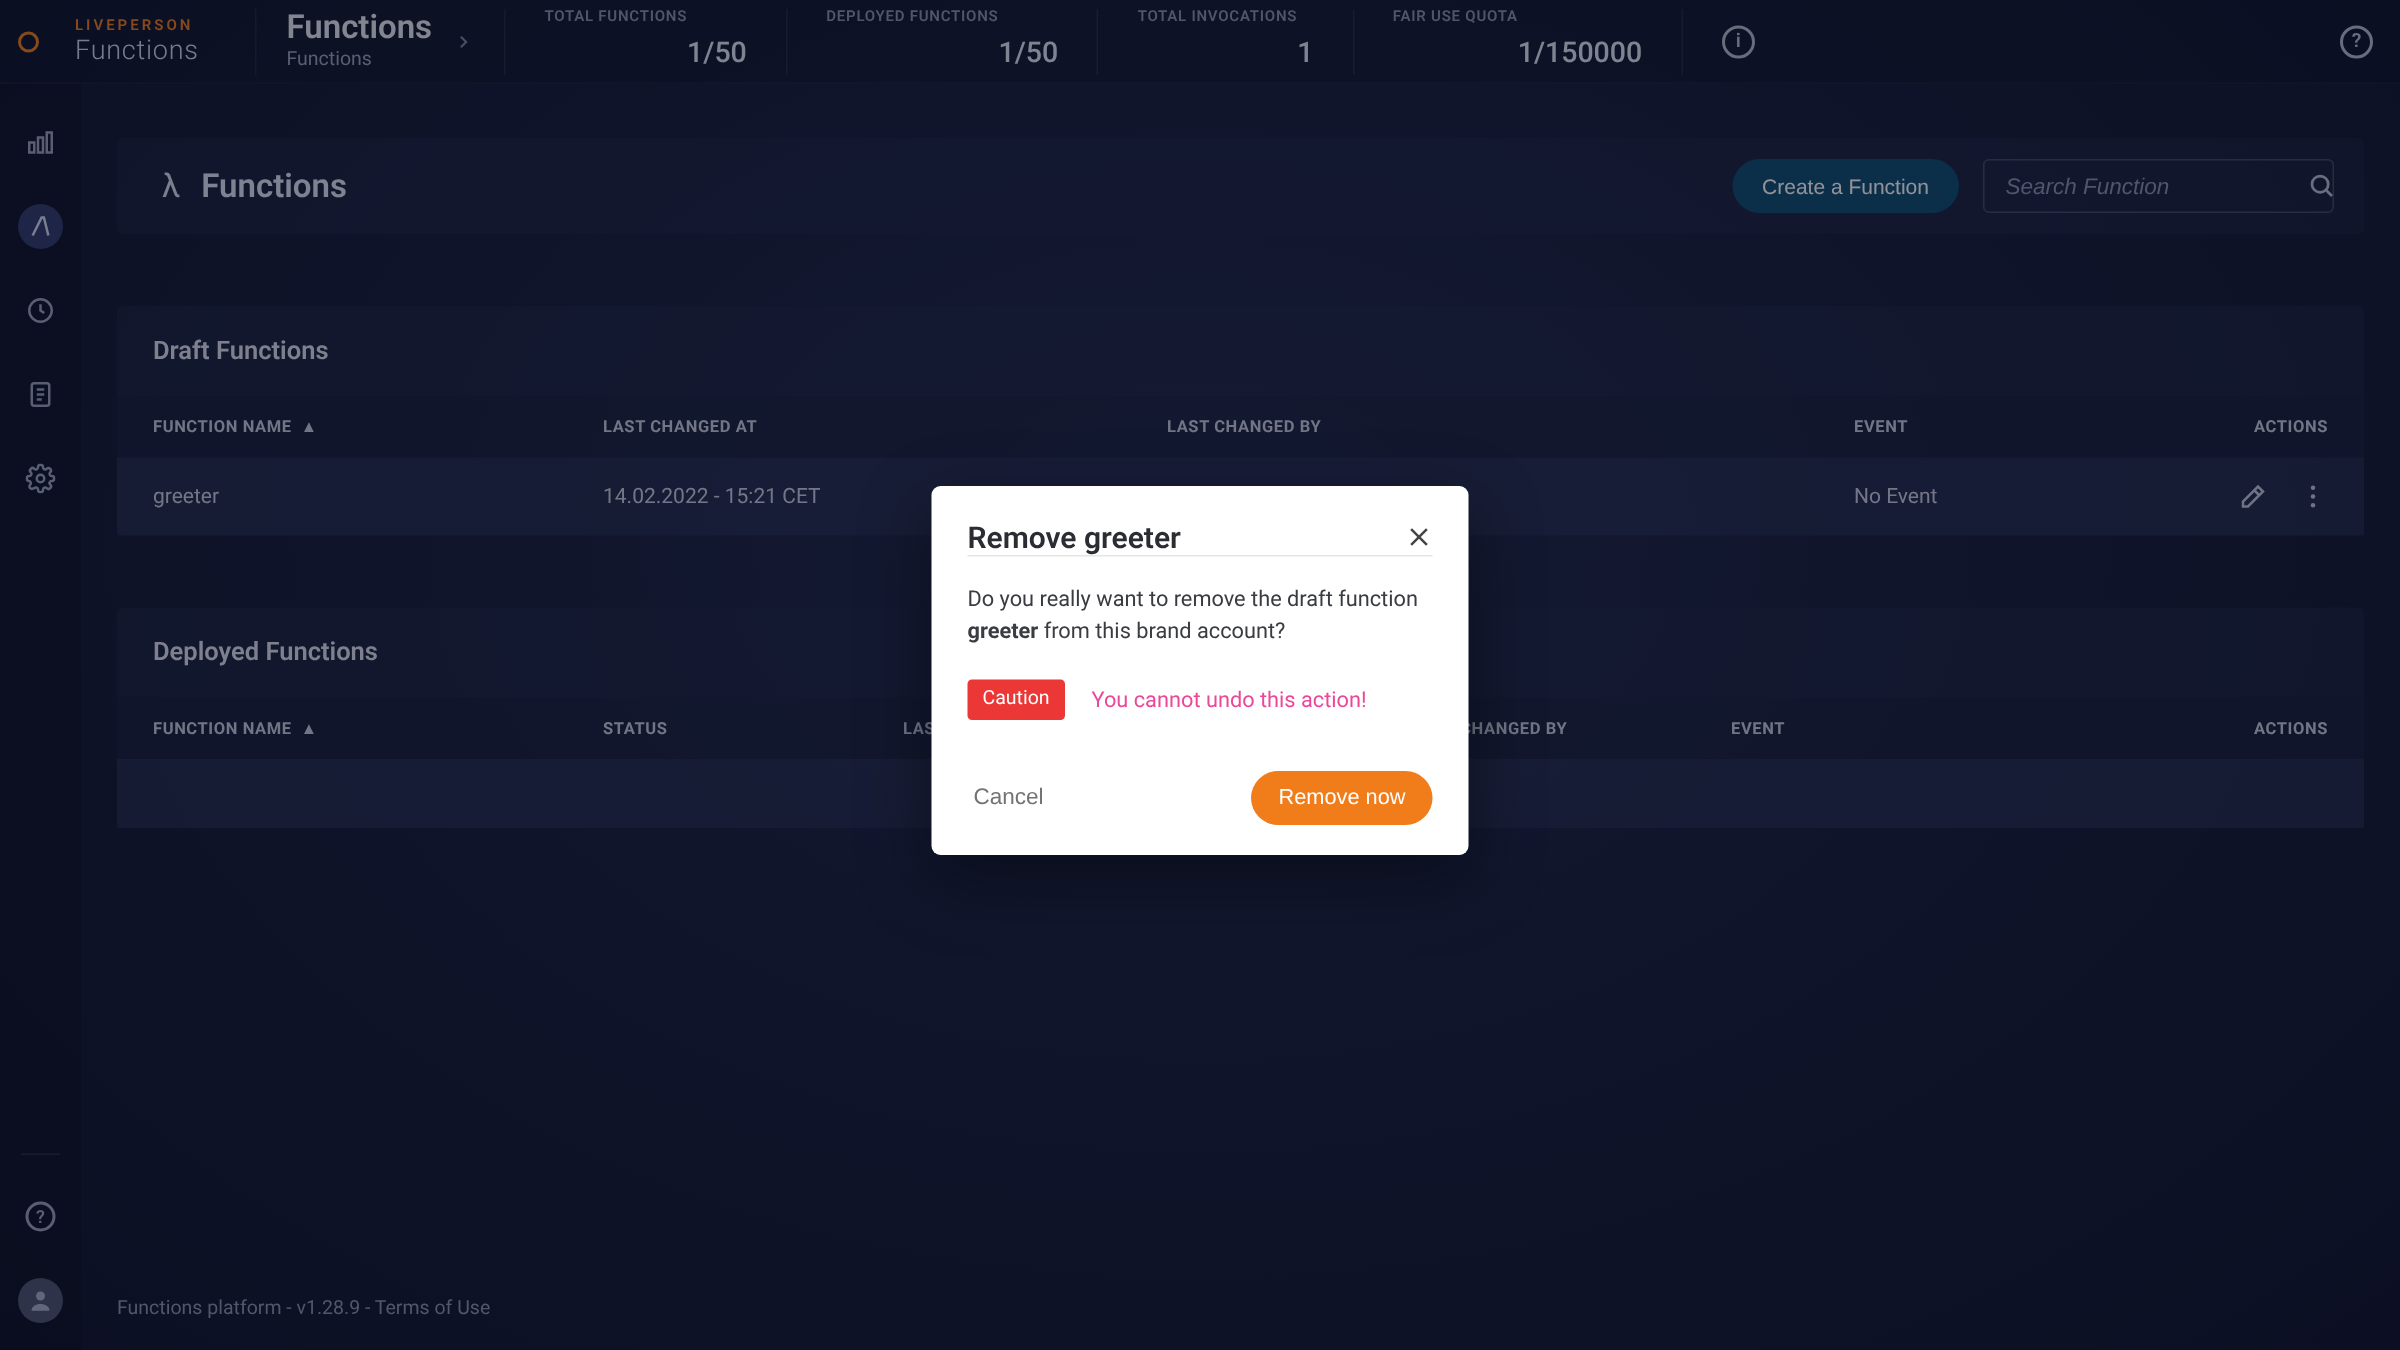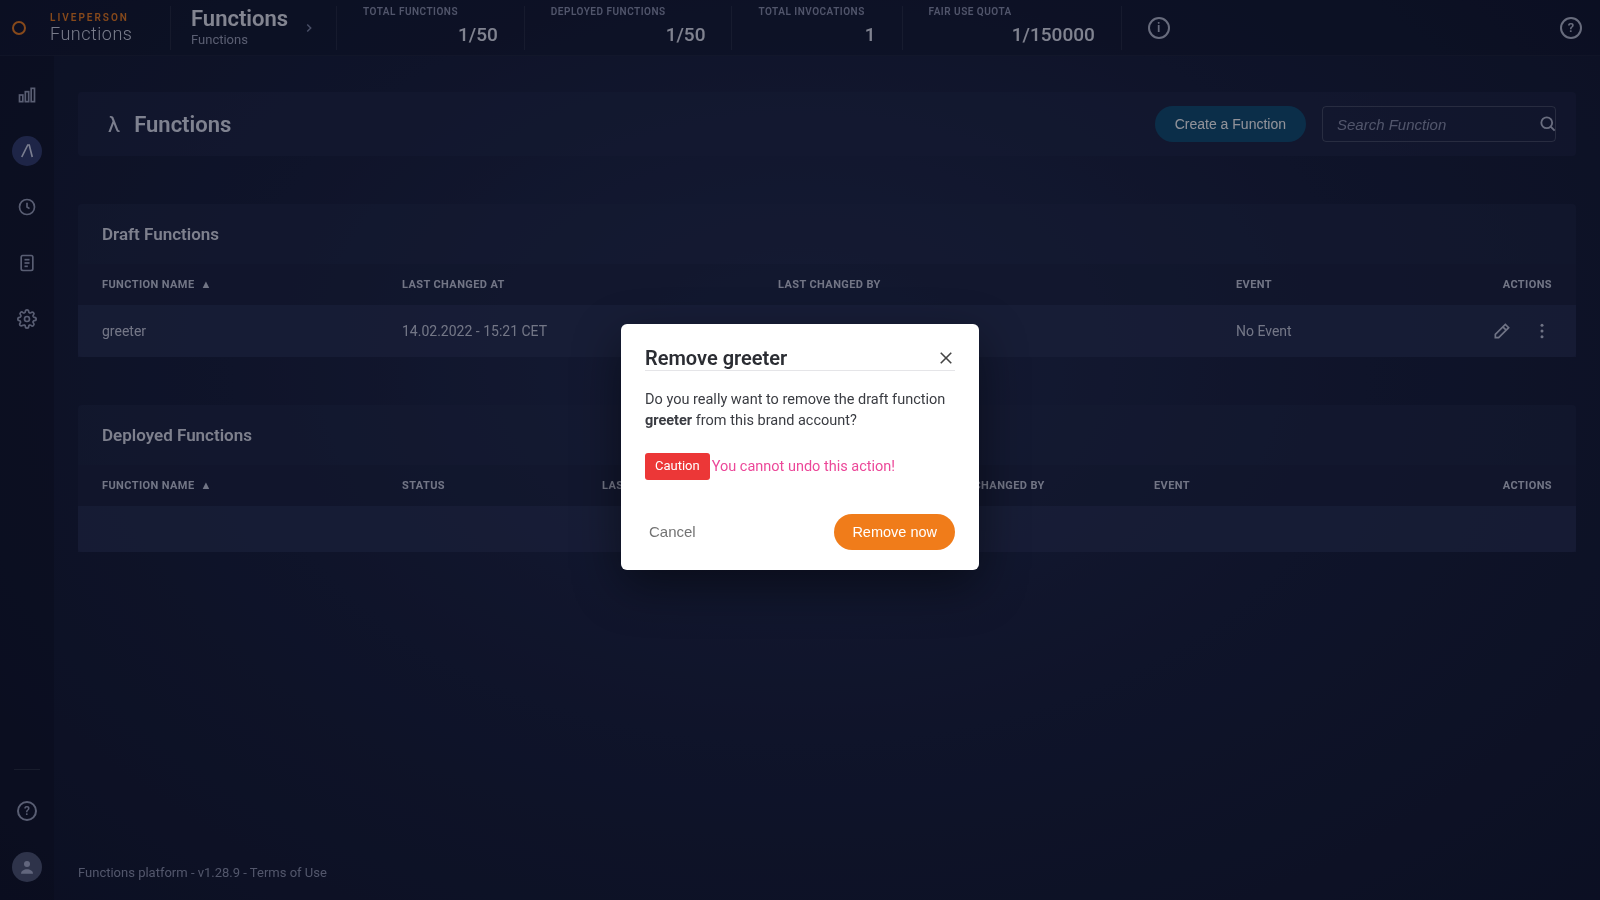--- a/index.html
+++ b/index.html
@@ -136,21 +136,21 @@
     border-radius:6px;
     box-shadow: 0 16px 48px rgba(0,0,0,0.45);
     padding: 22px 24px 20px 24px;
     color:#333;
   }
   .modal-head { display:flex; align-items:center; justify-content:space-between; border-bottom:1px solid #e5e5e8; }
   .modal-title { font-size:20px; font-weight:600; color:#2b2d33; }
   .modal-close { cursor:pointer; color:#444; }
   .modal-body { padding: 18px 0 6px 0; font-size:14.5px; color:#3a3c42; line-height:1.45; }
   .modal-body strong { font-weight:700; }
-  .caution-row { margin-top:22px; display:flex; align-items:center; gap:2px; }
+  .caution-row { margin-top:22px; display:flex; align-items:center; gap:18px; }
   .caution-badge { background:#ec3737; color:#fff; font-size:13px; padding:4px 10px; border-radius:3px; }
   .caution-text { font-size:14.5px; color:#ec4899; }
   .modal-actions { display:flex; align-items:center; justify-content:space-between; margin-top:28px; }
   .btn-cancel { background:none; border:none; font-size:15px; color:#737373; cursor:pointer; padding:8px 4px; }
   .btn-remove { background:#f07c1a; color:#fff; border:none; border-radius:20px; padding:10px 18px; font-size:14.5px; cursor:pointer; }
 
   svg { display:block; }
 </style>
 </head>
 <body>

